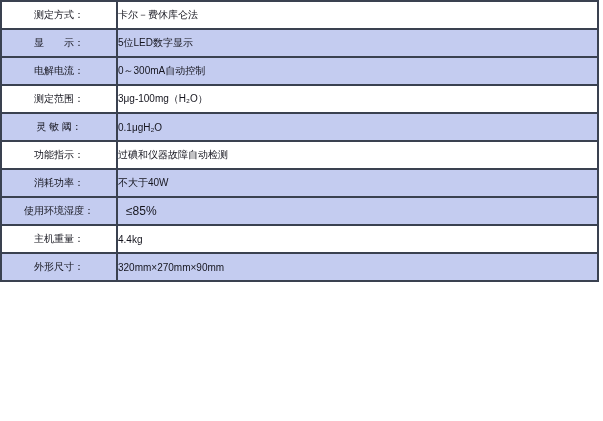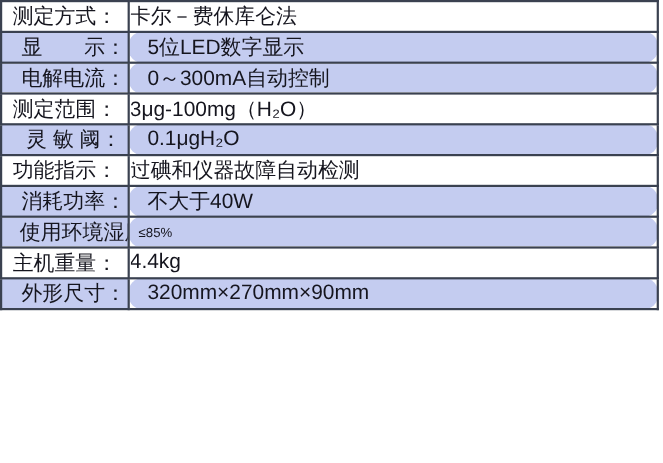--- a/index.html
+++ b/index.html
@@ -16,37 +16,35 @@
   table.spec-table {
     border-collapse: collapse;
     table-layout: fixed;
     width: 599px;
     margin: 0;
   }
   table.spec-table td {
     border: 2px solid #3a4150;
     height: 26px;
     padding: 0;
-    font-size: 19px;
+    font-size: 10px;
     color: #15151e;
     background: #ffffff;
     overflow: hidden;
     white-space: nowrap;
   }
   td.label-cell {
     width: 114px;
     text-align: center;
   }
   td.value-cell {
     padding-left: 15px;
-    border-radius: 12px;
   }
   tr.alt td {
     background: #c4ccf0;
-    padding-left: 16px;
   }
   
   tr:nth-child(8) td.value-cell {
     font-size: 12px;
     padding-left: 8px;
   }
 </style>
 </head>
 <body>
 

